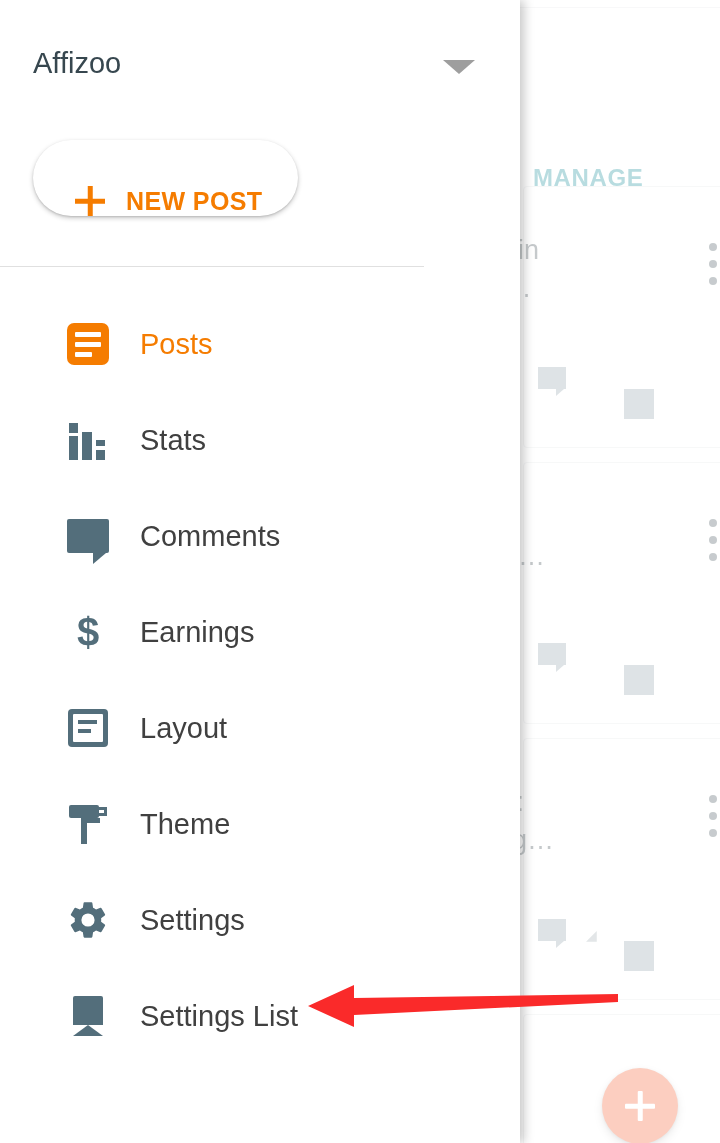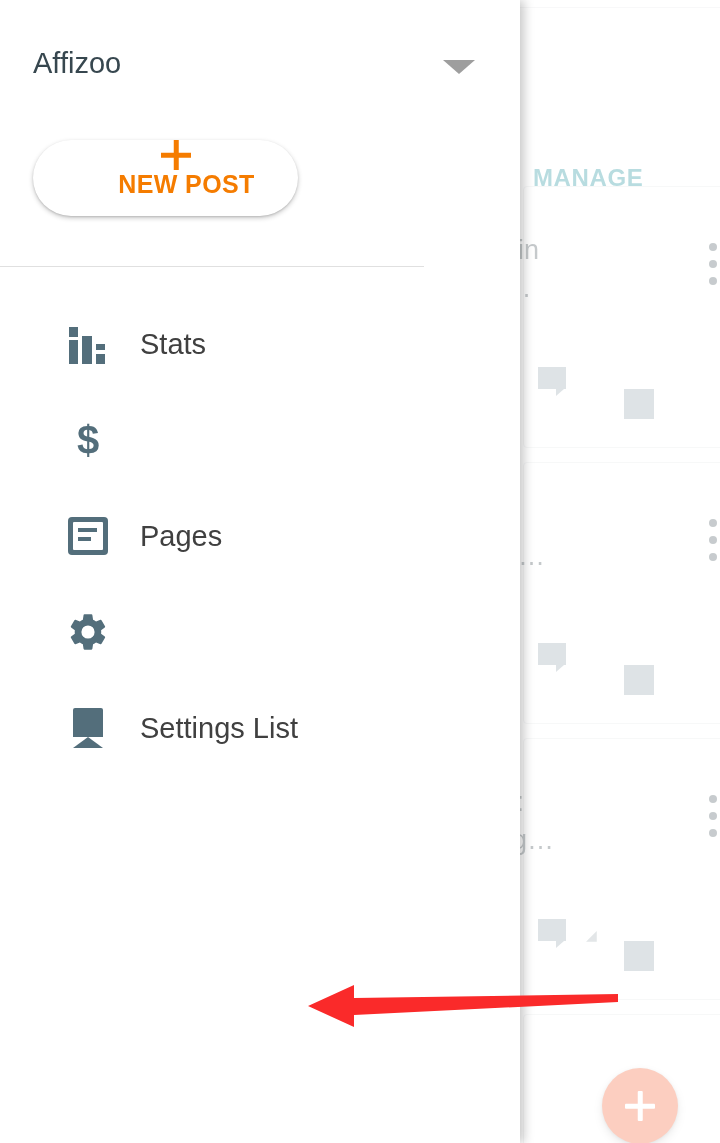--- a/index.html
+++ b/index.html
@@ -197,24 +197,23 @@
   .new-post-btn {
     position: absolute;
     left: 33px;
     top: 140px;
     width: 265px;
     height: 76px;
     border-radius: 38px;
     background: #ffffff;
     box-shadow: 0 2px 5px rgba(0,0,0,0.22), 0 1px 2px rgba(0,0,0,0.12);
     display: flex;
-    align-items: center;
+    align-items: flex-end;
     box-sizing: border-box;
     padding-left: 42px;
-    flex-direction: column;
   }
   .np-plus {
     position: relative;
     width: 30px; height: 30px;
     flex: 0 0 30px;
     margin-right: 21px;
   }
   .np-plus::before, .np-plus::after {
     content: "";
     position: absolute;
@@ -513,63 +512,92 @@
 
     <div class="new-post-btn">
       <span class="np-plus"></span>
       <span class="np-label">NEW POST</span>
     </div>
 
     <div class="drawer-divider"></div>
 
     <div class="nav-list">
 
+      <div class="nav-item active">
+        <span class="nav-icon">
+          <span class="ic ic-posts">
+              <i></i>
+              <i></i>
+              <i></i>
+            </span>
+        </span>
+        <span class="nav-label">Posts</span>
+      </div>
 
       <div class="nav-item">
         <span class="nav-icon">
           <span class="ic ic-stats">
               <i></i>
               <i></i>
               <i></i>
               <i></i>
               <i></i>
             </span>
         </span>
         <span class="nav-label">Stats</span>
       </div>
 
-
       <div class="nav-item">
         <span class="nav-icon">
+          <span class="ic ic-comments"></span>
+        </span>
+        <span class="nav-label">Comments</span>
+      </div>
+
+      <div class="nav-item">
+        <span class="nav-icon">
           <span class="ic ic-earnings">$</span>
         </span>
+        <span class="nav-label">Earnings</span>
       </div>
 
 
       <div class="nav-item">
         <span class="nav-icon">
           <span class="ic ic-layout">
               <span class="inner">
                 <i></i>
                 <i></i>
               </span>
             </span>
         </span>
-        <span class="nav-label">Pages</span>
-      </div>
-
+        <span class="nav-label">Layout</span>
+      </div>
+
+      <div class="nav-item">
+        <span class="nav-icon">
+          <span class="ic ic-theme">
+            <span class="roller"></span>
+              <span class="cap"></span>
+            <span class="arm"></span>
+              <span class="handle"></span>
+          </span>
+        </span>
+        <span class="nav-label">Theme</span>
+      </div>
 
       <div class="nav-item">
         <span class="nav-icon">
           <span class="ic ic-settings">
             <svg class="gear" width="44" height="44" viewBox="0 0 24 24" aria-hidden="true">
               <path fill="#536e7b" d="M19.14 12.94a7.07 7.07 0 0 0 .06-.94 7.07 7.07 0 0 0-.06-.94l2.03-1.58a.5.5 0 0 0 .12-.62l-1.92-3.32a.5.5 0 0 0-.6-.22l-2.39.96a7.3 7.3 0 0 0-1.62-.94l-.36-2.54a.5.5 0 0 0-.5-.42h-3.84a.5.5 0 0 0-.5.42l-.36 2.54c-.58.24-1.12.56-1.62.94l-2.39-.96a.5.5 0 0 0-.6.22L2.67 8.86a.5.5 0 0 0 .12.62l2.03 1.58c-.04.31-.06.63-.06.94 0 .31.02.63.06.94l-2.03 1.58a.5.5 0 0 0-.12.62l1.92 3.32c.13.22.38.3.6.22l2.39-.96c.5.38 1.04.7 1.62.94l.36 2.54c.04.24.25.42.5.42h3.84c.25 0 .46-.18.5-.42l.36-2.54c.58-.24 1.12-.56 1.62-.94l2.39.96c.22.08.47 0 .6-.22l1.92-3.32a.5.5 0 0 0-.12-.62l-2.03-1.58zM12 15.6A3.6 3.6 0 1 1 12 8.4a3.6 3.6 0 0 1 0 7.2z"></path>
             </svg>
           </span>
         </span>
+        <span class="nav-label">Settings</span>
       </div>
 
       <div class="nav-item">
         <span class="nav-icon">
           <span class="ic ic-reading"></span>
         </span>
         <span class="nav-label">Settings List</span>
       </div>
 
     </div>

